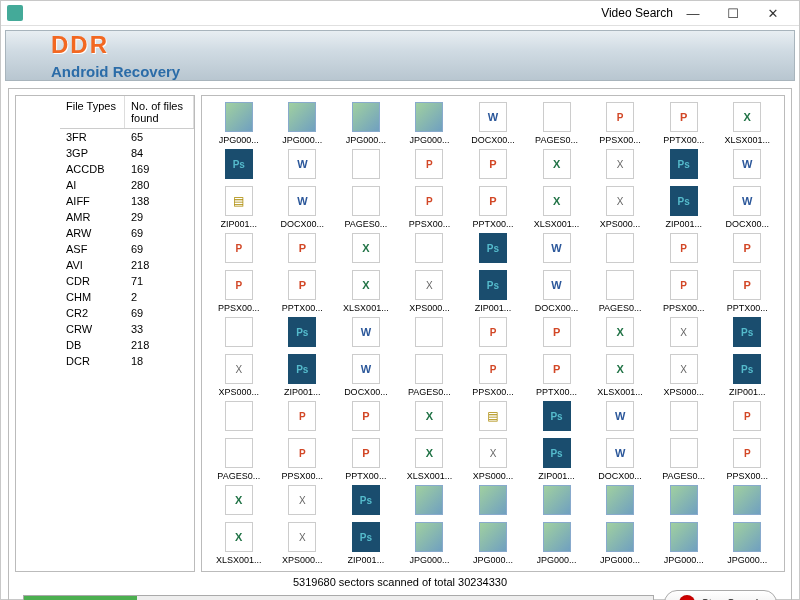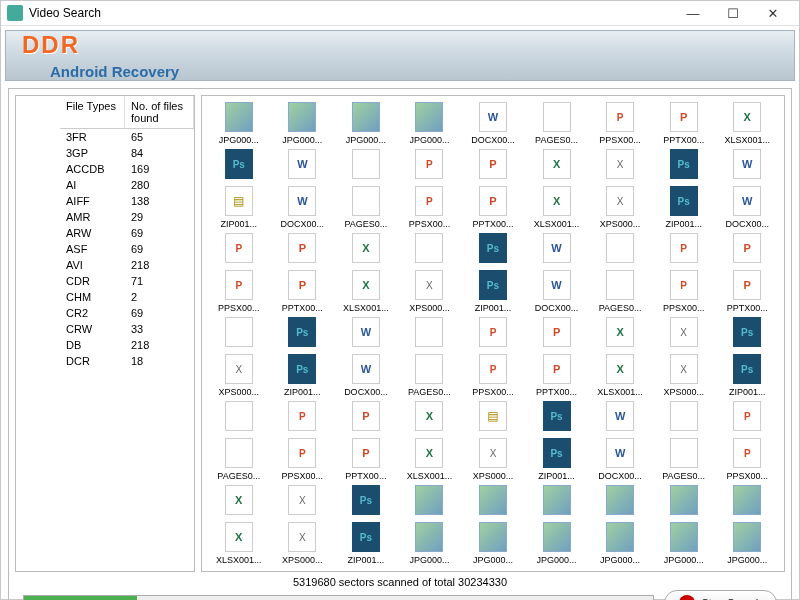--- a/index.html
+++ b/index.html
@@ -1,24 +1,24 @@
 <!DOCTYPE html>
 <html><head>
 <meta charset="utf-8">
 <style>
 * { margin: 0; padding: 0; box-sizing: border-box; font-family: Tahoma, sans-serif; }
 body { background: #fff; width: 800px; height: 600px; overflow: hidden; }
 .window { border: 1px solid #c8c8c8; width: 800px; height: 600px; display: flex; flex-direction: column; }
-.titlebar { height: 28px; background: #fff; display: flex; align-items: center; padding: 0 6px; border-bottom: 1px solid #e0e0e0; }
+.titlebar { height: 28px; background: #fff; display: flex; align-items: center; padding: 0 6px; border-bottom: 1px solid #e0e0e0; text-align: right; }
 .titlebar .app-icon { width: 16px; height: 16px; background: #4a9; border-radius: 2px; margin-right: 6px; }
 .titlebar .title { font-size: 12px; flex: 1; }
 .titlebar .win-btn { width: 40px; height: 24px; display: flex; align-items: center; justify-content: center; font-size: 13px; color: #333; cursor: pointer; }
-.banner { height: 78px; background: linear-gradient(180deg, #e8eef2 0%, #d0dbe3 40%, #b8c6d0 100%); border: 1px solid #a8b4bc; margin: 4px; display: flex; align-items: center; padding: 0 16px; }
+.banner { height: 78px; background: linear-gradient(180deg, #e8eef2 0%, #d0dbe3 40%, #b8c6d0 100%); border: 1px solid #a8b4bc; margin: 4px; display: flex; align-items: center; padding: 0 45px; }
 .banner .brand { color: #f26822; font-weight: bold; font-size: 24px; letter-spacing: 2px; text-shadow: 1px 1px 0 #fff; font-family: Arial, sans-serif; }
-.banner .sub-brand { color: #2b6ca8; font-weight: bold; font-size: 15px; margin-top: 4px; font-family: Arial, sans-serif; margin-left: 28px; }
+.banner .sub-brand { color: #2b6ca8; font-weight: bold; font-size: 15px; margin-top: 4px; font-family: Arial, sans-serif; }
 .brand-wrap { display: flex; flex-direction: column; }
 .content { flex: 1; display: flex; flex-direction: column; border: 1px solid #bbb; margin: 3px 7px; padding: 6px; }
 .main-row { flex: 1; display: flex; gap: 6px; min-height: 0; }
 .types-panel { width: 180px; border: 1px solid #bbb; background: #fff; display: flex; flex-direction: column; overflow: hidden; padding-left: 44px; }
 .types-header { display: flex; border-bottom: 1px solid #ccc; }
 .types-header div { font-size: 11px; padding: 4px 6px; border-right: 1px solid #ddd; }
 .types-header .col1 { width: 65px; }
 .types-header .col2 { flex: 1; }
 .types-body { flex: 1; overflow-y: auto; }
 .types-body .trow { display: flex; font-size: 11px; }

